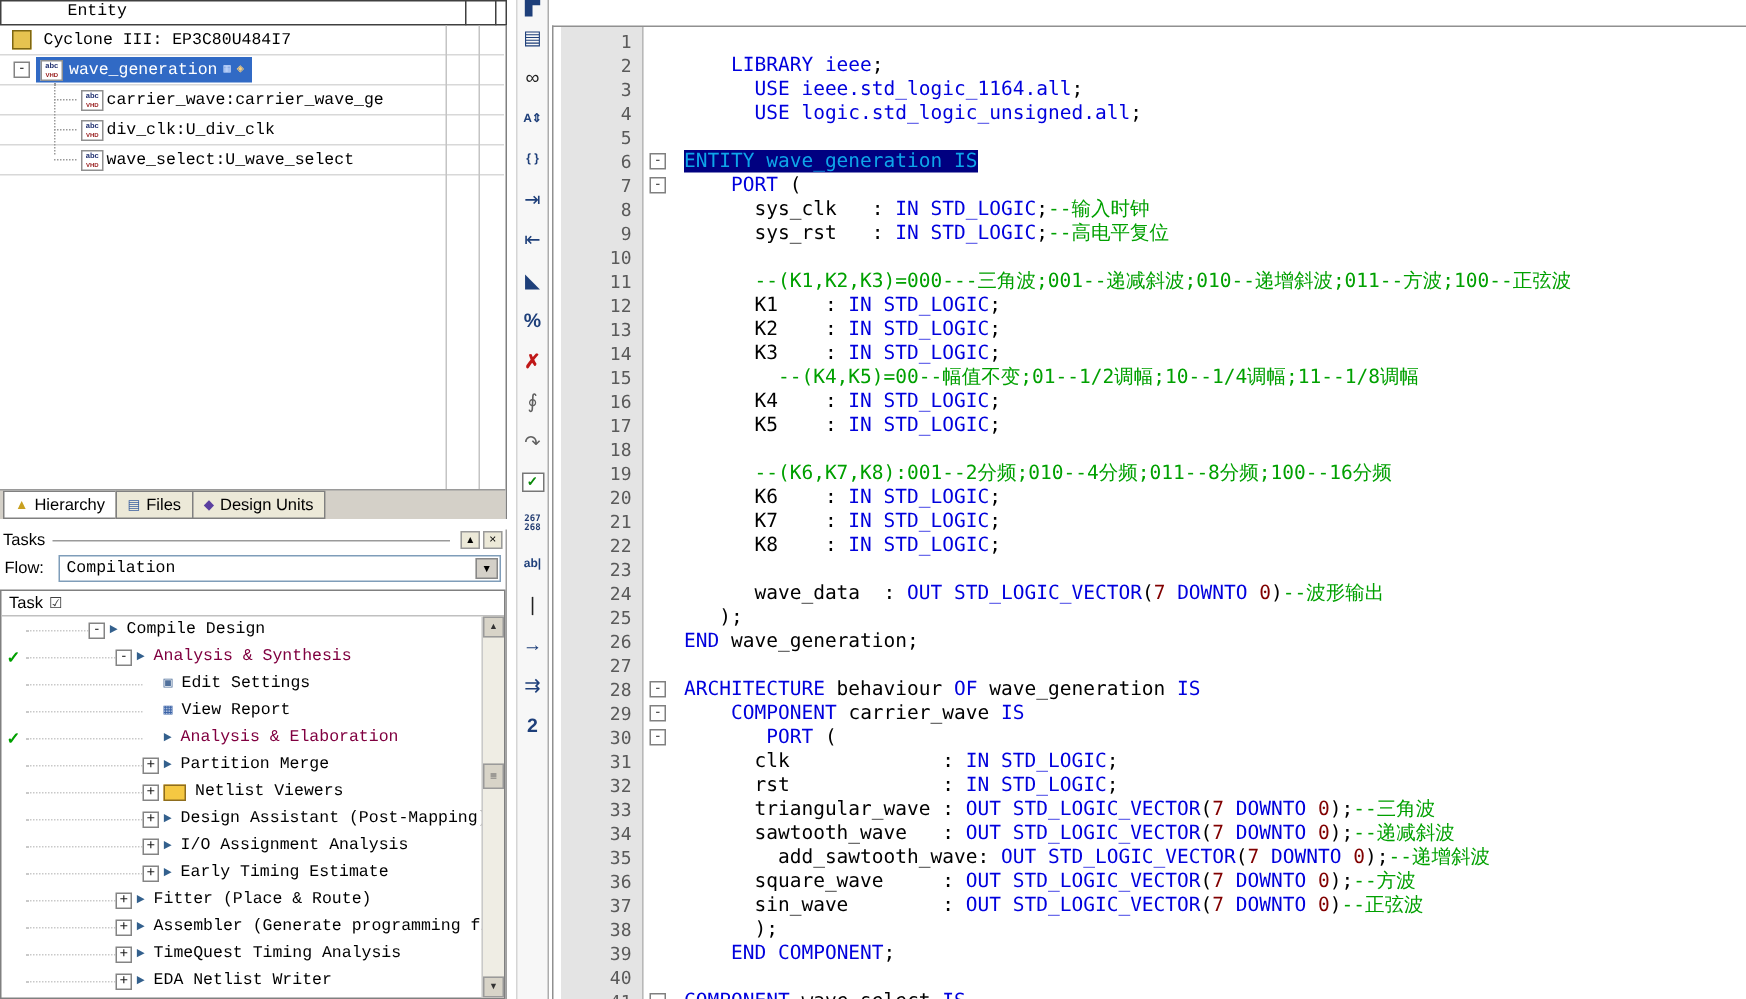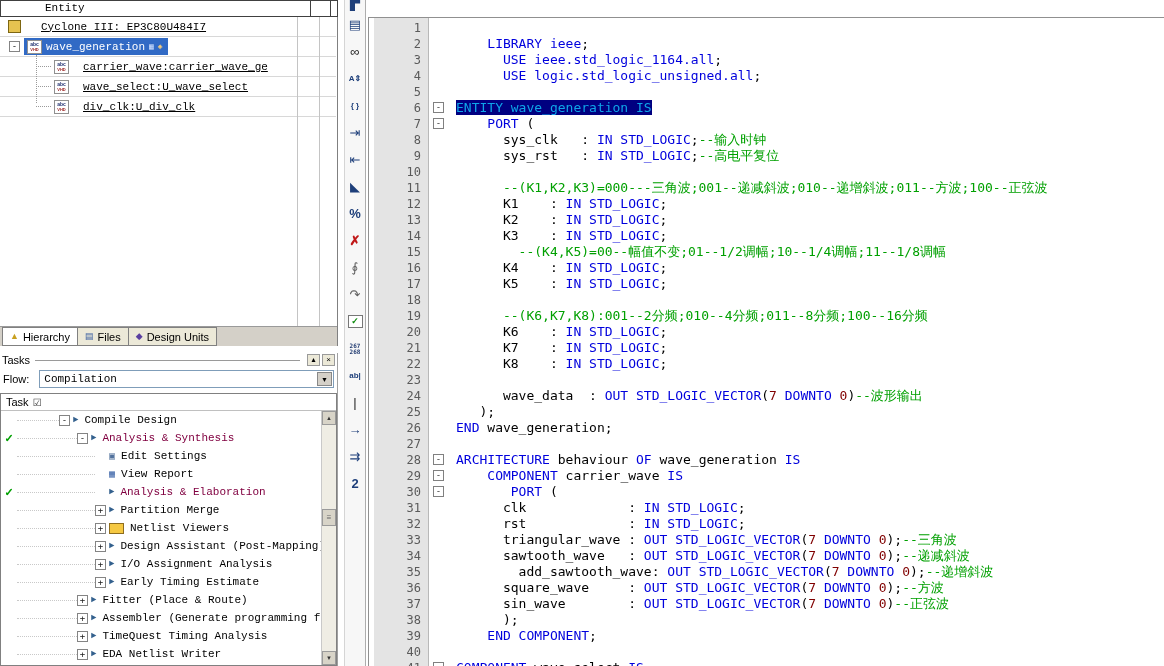--- a/index.html
+++ b/index.html
@@ -18,21 +18,21 @@
   .expander{width:9px;height:9px;border:1px solid #848484;background:#fff;flex:none;
             font:9px/8px "DejaVu Sans Mono",monospace;text-align:center;color:#202020;}
   .hl-bar{display:inline-flex;align-items:center;background:var(--c-sel,#316ac5);color:#fff;height:17px;padding:0 5px 0 3px;margin-left:4px;gap:4px;}
   .vhd-ic{width:15px;height:14px;background:#fff;border:1px solid #909090;display:inline-flex;flex-direction:column;
           align-items:center;justify-content:center;flex:none;box-sizing:border-box;}
   .vhd-ic .t{font:bold 5px/5px "Liberation Sans",sans-serif;color:#203070;}
   .vhd-ic .b{font:bold 4px/5px "Liberation Sans",sans-serif;color:#9a2020;}
   .badge{font-size:8px;line-height:8px;}
   .b1{color:#cfe0ff;} .b2{color:#ffd27a;}
   .stub{width:15px;height:0;border-top:1px dotted #9a9a9a;margin:0 3px 0 36px;flex:none;}
-  .hlabel{margin-left:14px;text-decoration:underline;}
+  .hlabel{margin-left:2px;}
   #hier-vline{position:absolute;left:36px;top:55px;height:48px;border-left:1px dotted #9a9a9a;}
   .hgrid{position:absolute;top:17px;bottom:20px;width:0;border-left:1px solid #c4c4c4;}
   .hg1{left:297px;} .hg2{left:319px;}
   .hier-tabs{position:absolute;left:0;right:0;bottom:0;height:20px;background:#d4d0c8;border-top:1px solid #9a9a9a;
              display:flex;align-items:flex-end;padding:1px 0 0 2px;box-sizing:border-box;}
   .htab{display:inline-flex;align-items:center;gap:4px;height:17px;padding:0 7px;border:1px solid #808080;
         background:#ece9d8;margin-right:-1px;font:11px "Liberation Sans",sans-serif;}
   .htab.active{background:#fff;}
   .tabic{font-size:9px;line-height:9px;}
   .gold{color:#c8a020;} .blue{color:#3a5fa0;} .purple{color:#5a3fa0;}
@@ -132,29 +132,29 @@
             <span class="b">VHD</span>
           </span>
           <span class="hlabel">carrier_wave:carrier_wave_ge</span>
         </div>
         <div class="hrow">
           <span class="stub"></span>
           <span class="vhd-ic">
             <span class="t">abc</span>
             <span class="b">VHD</span>
           </span>
-          <span class="hlabel">wave_select:U_wave_select</span>
+          <span class="hlabel">div_clk:U_div_clk</span>
         </div>
         <div class="hrow">
           <span class="stub"></span>
           <span class="vhd-ic">
             <span class="t">abc</span>
             <span class="b">VHD</span>
           </span>
-          <span class="hlabel">div_clk:U_div_clk</span>
+          <span class="hlabel">wave_select:U_wave_select</span>
         </div>
       </div>
     <div id="hier-vline"></div>
     <div class="hgrid hg1"></div>
     <div class="hgrid hg2"></div>
     <div class="hier-tabs" id="hier-tabs">
         <div class="htab active">
           <span class="tabic gold">▲</span>
           <span>Hierarchy</span>
         </div>

